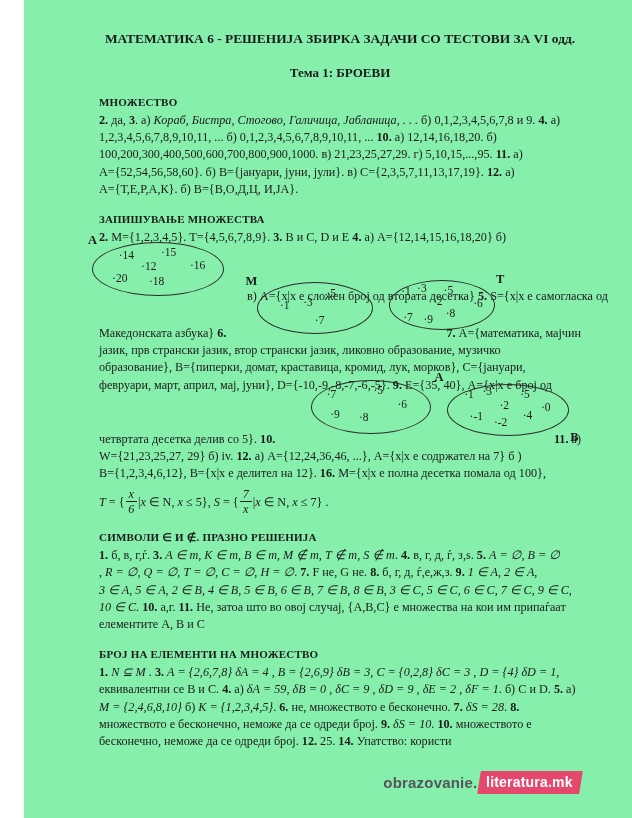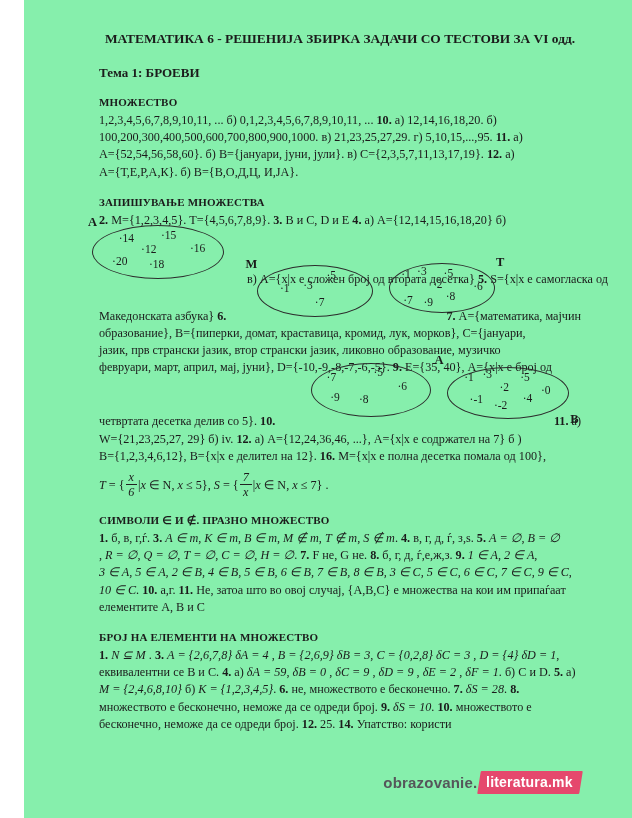--- a/index.html
+++ b/index.html
@@ -1,20 +1,20 @@
 <!DOCTYPE html>
 <html><head>
 <meta charset="utf-8">
 <style>
   html,body{margin:0;padding:0;background:#ffffff;}
   .page{position:relative;width:632px;height:818px;background:#86efac;overflow:hidden;
         font-family:"Liberation Serif", serif;color:#1b1b1b;margin-left:24px;}
   .content{padding:30px 75px 0 75px;}
   .doc-title{text-align:center;font-weight:bold;font-size:13.4px;line-height:17px;}
-  .doc-topic{font-weight:bold;font-size:13px;line-height:17px;margin-top:17px;}
+  .doc-topic{text-align:center;font-weight:bold;font-size:13px;line-height:17px;margin-top:17px;}
   .shead{font-weight:bold;font-size:11px;line-height:17px;margin-top:13px;margin-bottom:1px;letter-spacing:.2px;}
   .pline{font-size:12.2px;line-height:17.2px;white-space:nowrap;}
   .sb{font-weight:bold;}
   .si{font-style:italic;}
   .sm{font-style:italic;}
   
   .frac{display:inline-block;vertical-align:-7px;text-align:center;font-style:italic;line-height:1;margin:0 1px;}
   .frac .fn{display:block;padding:0 3px 1px;border-bottom:1px solid #222;}
   .frac .fd{display:block;padding-top:1px;}
   .ts-line{margin-top:6px;height:28px;}
@@ -49,20 +49,21 @@
 <body>
 
 <div class="page">
   <div class="content">
 
     <div class="doc-title">МАТЕМАТИКА 6 - РЕШЕНИЈА ЗБИРКА ЗАДАЧИ СО ТЕСТОВИ ЗА VI одд.</div>
     <div class="doc-topic">Тема 1: БРОЕВИ</div>
 
     <div class="shead">МНОЖЕСТВО</div>
     <div>
+      <div class="pline"><span class="sb">2.</span><span> да, </span><span class="sb">3</span><span>. а) </span><span class="si">Кораб, Бистра, Стогово, Галичица, Јабланица, . . .</span><span>  б) 0,1,2,3,4,5,6,7,8 и 9.  </span><span class="sb">4.</span><span> а)</span></div>
       <div class="pline"><span>1,2,3,4,5,6,7,8,9,10,11, ...  б) 0,1,2,3,4,5,6,7,8,9,10,11, ...  </span><span class="sb">10.</span><span> а) 12,14,16,18,20.  б)</span></div>
       <div class="pline"><span>100,200,300,400,500,600,700,800,900,1000. в) 21,23,25,27,29.  г) 5,10,15,...,95. </span><span class="sb">11.</span><span> а)</span></div>
       <div class="pline"><span>А={52,54,56,58,60}. б) В={јануари, јуни, јули}.  в) С={2,3,5,7,11,13,17,19}. </span><span class="sb">12.</span><span> а)</span></div>
       <div class="pline"><span>А={Т,Е,Р,А,К}.  б) В={В,О,Д,Ц, И,ЈА}.</span></div>
     </div>
 
     <div class="shead">ЗАПИШУВАЊЕ МНОЖЕСТВА</div>
     <div>
       <div class="pline"><span class="sb">2.</span><span> М={1,2,3,4,5}.  Т={4,5,6,7,8,9}.   </span><span class="sb">3.</span><span> В и С,  D и Е  </span><span class="sb">4.</span><span> а) А={12,14,15,16,18,20}  б)</span></div>
 
@@ -98,22 +99,22 @@
             <span class="vpoint" style="left: 56%; top: 22%;">·5</span>
             <span class="vpoint" style="left: 46%; top: 44%;">·2</span>
             <span class="vpoint" style="left: 84%; top: 48%;">·6</span>
             <span class="vpoint" style="left: 18%; top: 76%;">·7</span>
             <span class="vpoint" style="left: 37%; top: 80%;">·9</span>
             <span class="vpoint" style="left: 58%; top: 68%;">·8</span>
           </div>
         <div class="vtext text-7"><span class="sb">7.</span><span> А={математика, мајчин</span></div>
       </div>
 
+      <div class="pline"><span>јазик, прв странски јазик, втор странски јазик, ликовно образование, музичко</span></div>
       <div class="pline"><span>образование}, В={пиперки, домат, краставица, кромид, лук, морков}, С={јануари,</span></div>
-      <div class="pline"><span>јазик, прв странски јазик, втор странски јазик, ликовно образование, музичко</span></div>
       <div class="pline"><span>февруари, март, април, мај, јуни}, D={-10,-9,-8,-7,-6,-5}. </span><span class="sb">9.</span><span> Е={35, 40},   А={x|x е број од</span></div>
 
       <div class="vrow row-ab">
         <div class="vtext text-10"><span>четвртата десетка делив со 5}. </span><span class="sb">10.</span></div>
         <div class="venn pos-a2" style="width: 120px; height: 54px;">
             <div class="vellipse"></div>
             <span class="vlabel" style="left: 103%; top: -16%;">А</span>
             <span class="vpoint" style="left: 17%; top: 28%;">·7</span>
             <span class="vpoint" style="left: 56%; top: 20%;">·5</span>
             <span class="vpoint" style="left: 76%; top: 46%;">·6</span>
@@ -133,21 +134,21 @@
             <span class="vpoint" style="left: 66%; top: 62%;">·4</span>
           </div>
         <div class="vtext text-11"><span class="sb">11.</span><span> а)</span></div>
       </div>
 
       <div class="pline"><span>W={21,23,25,27, 29} б) iv. </span><span class="sb">12.</span><span> а) А={12,24,36,46, ...}, А={x|x е содржател на 7} б )</span></div>
       <div class="pline"><span>В={1,2,3,4,6,12}, В={x|x е делител на 12}. </span><span class="sb">16.</span><span> М={x|x е полна десетка помала од 100},</span></div>
       <div class="pline ts-line"><span class="sm">Т</span><span> = {</span><span class="frac"><span class="fn">x</span><span class="fd">6</span></span><span>|</span><span class="sm">x</span><span> ∈ N, </span><span class="sm">x</span><span> ≤ 5},   </span><span class="sm">S</span><span> = {</span><span class="frac"><span class="fn">7</span><span class="fd">x</span></span><span>|</span><span class="sm">x</span><span> ∈ N, </span><span class="sm">x</span><span> ≤ 7} .</span></div>
     </div>
 
-    <div class="shead">СИМВОЛИ ∈ И ∉. ПРАЗНО МНОЖЕСТВО</div>
+    <div class="shead">СИМВОЛИ ∈ И ∉. ПРАЗНО РЕШЕНИЈА</div>
     <div>
       <div class="pline"><span class="sb">1.</span><span> б, в, г,ѓ. </span><span class="sb">3.</span><span> </span><span class="sm">А ∈ m</span><span>, </span><span class="sm">К ∈ m</span><span>, </span><span class="sm">В ∈ m</span><span>, </span><span class="sm">М ∉ m</span><span>, </span><span class="sm">Т ∉ m</span><span>, </span><span class="sm">S ∉ m</span><span>. </span><span class="sb">4.</span><span> в, г, д, ѓ, з,s. </span><span class="sb">5.</span><span> </span><span class="sm">А = ∅</span><span>, </span><span class="sm">В = ∅</span></div>
       <div class="pline"><span>, </span><span class="sm">R = ∅</span><span>, </span><span class="sm">Q = ∅</span><span>, </span><span class="sm">Т = ∅</span><span>, </span><span class="sm">С = ∅</span><span>, </span><span class="sm">Н = ∅</span><span>. </span><span class="sb">7.</span><span> F не,  G не. </span><span class="sb">8.</span><span> б, г, д, ѓ,е,ж,з. </span><span class="sb">9.</span><span> </span><span class="sm">1 ∈ А</span><span>, </span><span class="sm">2 ∈ А</span><span>,</span></div>
       <div class="pline"><span class="sm">3 ∈ А, 5 ∈ А, 2 ∈ В, 4 ∈ В, 5 ∈ В, 6 ∈ В, 7 ∈ В, 8 ∈ В, 3 ∈ С, 5 ∈ С, 6 ∈ С, 7 ∈ С, 9 ∈ С</span><span>,</span></div>
       <div class="pline"><span class="sm">10 ∈ С</span><span>. </span><span class="sb">10.</span><span> а,г. </span><span class="sb">11.</span><span> Не, затоа што во овој случај, {А,В,С} е множества на кои им припаѓаат</span></div>
       <div class="pline"><span>елементите А, В и С</span></div>
     </div>
 
     <div class="shead">БРОЈ НА ЕЛЕМЕНТИ НА МНОЖЕСТВО</div>
     <div>

